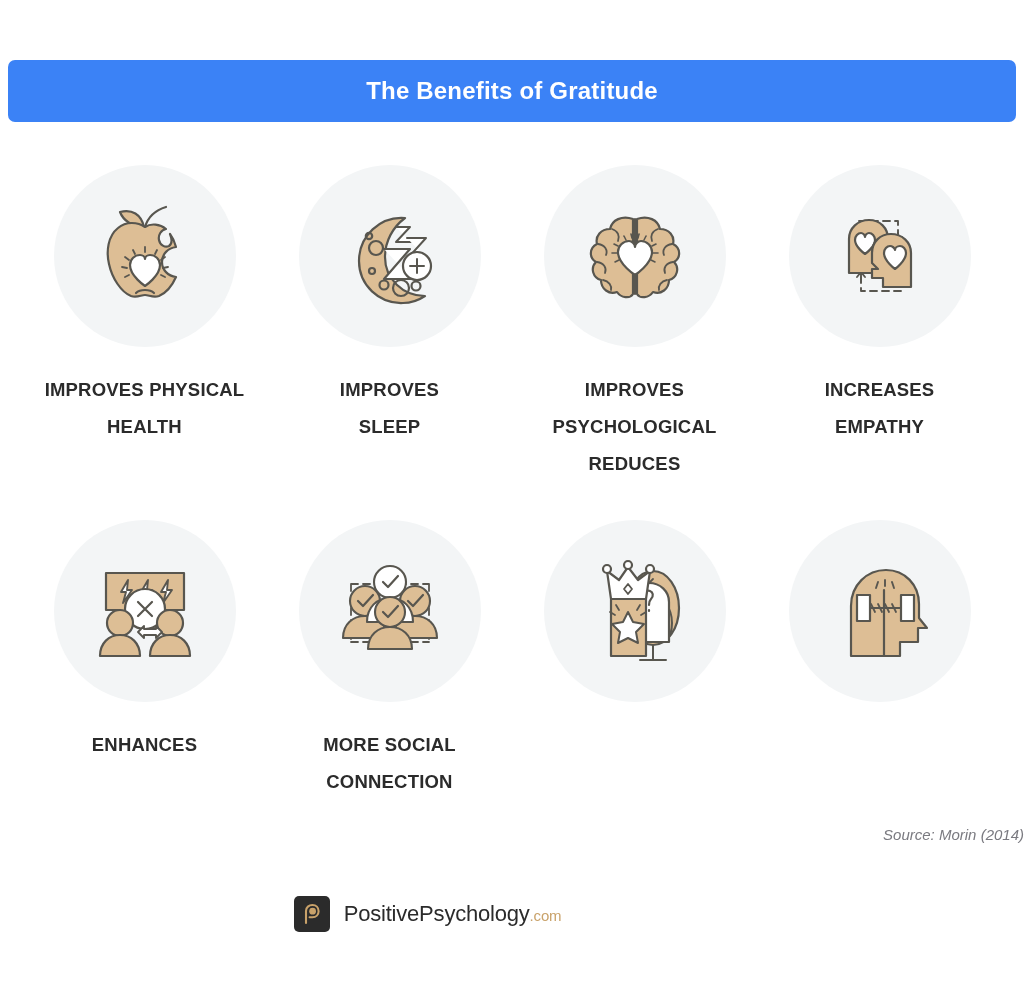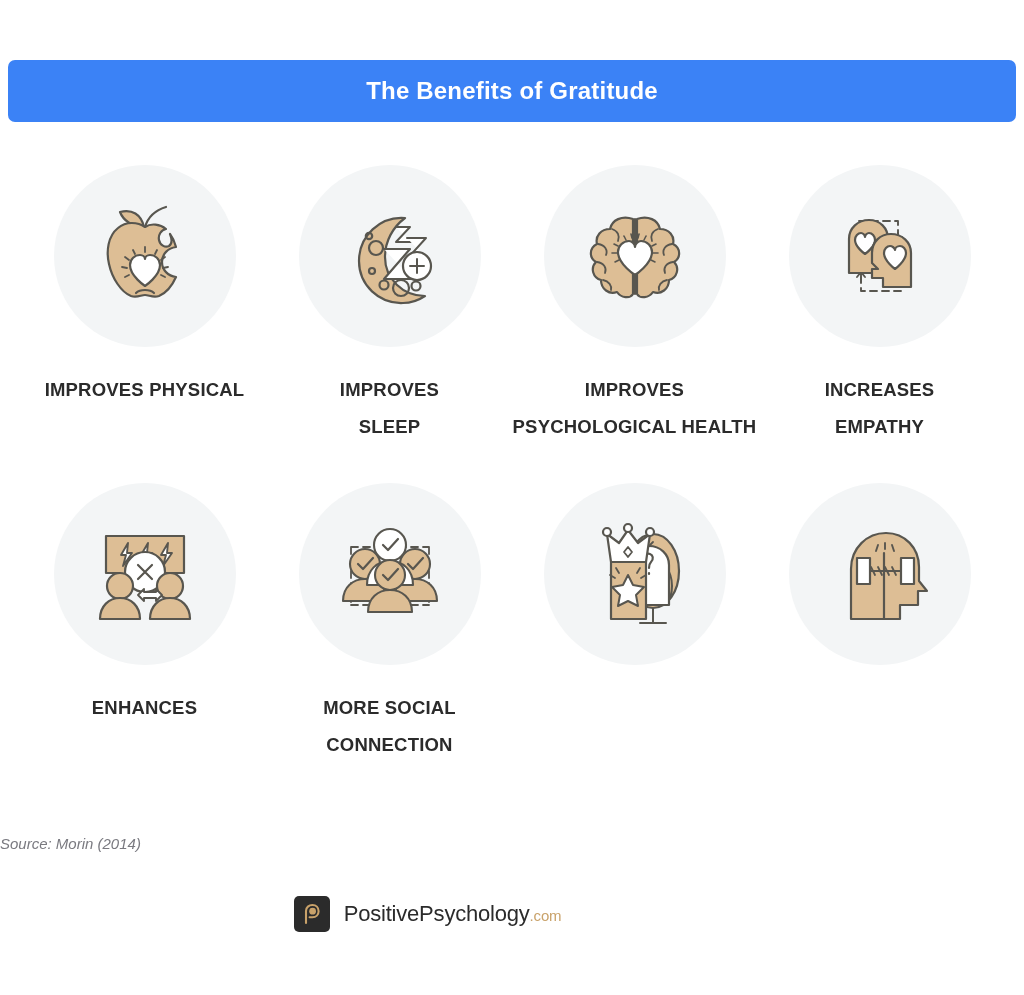--- a/index.html
+++ b/index.html
@@ -83,25 +83,24 @@
   .cell-label .l2 { display: block; }
 
   .row-gap { height: 38px; width: 100%; }
 
   
   .source {
     position: absolute;
     left: 0;
     top: 826px;
     width: 1024px;
-    text-align: left;
+    text-align: right;
     font-style: italic;
     font-size: 15px;
     color: #7a7a80;
-    margin-top: 9px;
   }
 
   
   .footer {
     position: absolute;
     left: 0;
     top: 896px;
     width: 855px;
     display: flex;
     align-items: center;
@@ -172,20 +171,21 @@
                 <path d="M88 76 L83 77"></path>
                 <path d="M45 86 L49 84"></path>
                 <path d="M85 86 L81 84"></path>
               </g>
             </g>
           </svg>
         </span>
       </div>
       <div class="cell-label">
         <span>IMPROVES PHYSICAL</span>
+        <span class="l2">HEALTH</span>
       </div>
     </div>
 
     <div class="cell">
       <div class="icon-circle">
         <span>
           <svg width="130" height="130" viewBox="0 0 130 130">
             <g fill="none" stroke="#58564F" stroke-width="2.2" stroke-linejoin="round" stroke-linecap="round">
 
               <path d="M80 27 C55 25 34 45 34 70 C34 94 54 113 78 112
@@ -258,21 +258,21 @@
                 <path d="M88 62 L83 62"></path>
                 <path d="M45 71 L49 69"></path>
                 <path d="M85 71 L81 69"></path>
               </g>
             </g>
           </svg>
         </span>
       </div>
       <div class="cell-label">
         <span>IMPROVES</span>
-        <span class="l2">PSYCHOLOGICAL HEALTH</span>
+        <span class="l2">PSYCHOLOGICAL REDUCES</span>
       </div>
     </div>
 
     <div class="cell">
       <div class="icon-circle">
         <span>
           <svg width="130" height="130" viewBox="0 0 130 130">
             <g fill="none" stroke="#58564F" stroke-width="2.2" stroke-linejoin="round" stroke-linecap="round">
 
               <path d="M44 30 L83 30 L83 47" stroke-dasharray="7 5" stroke-width="1.9"></path>

